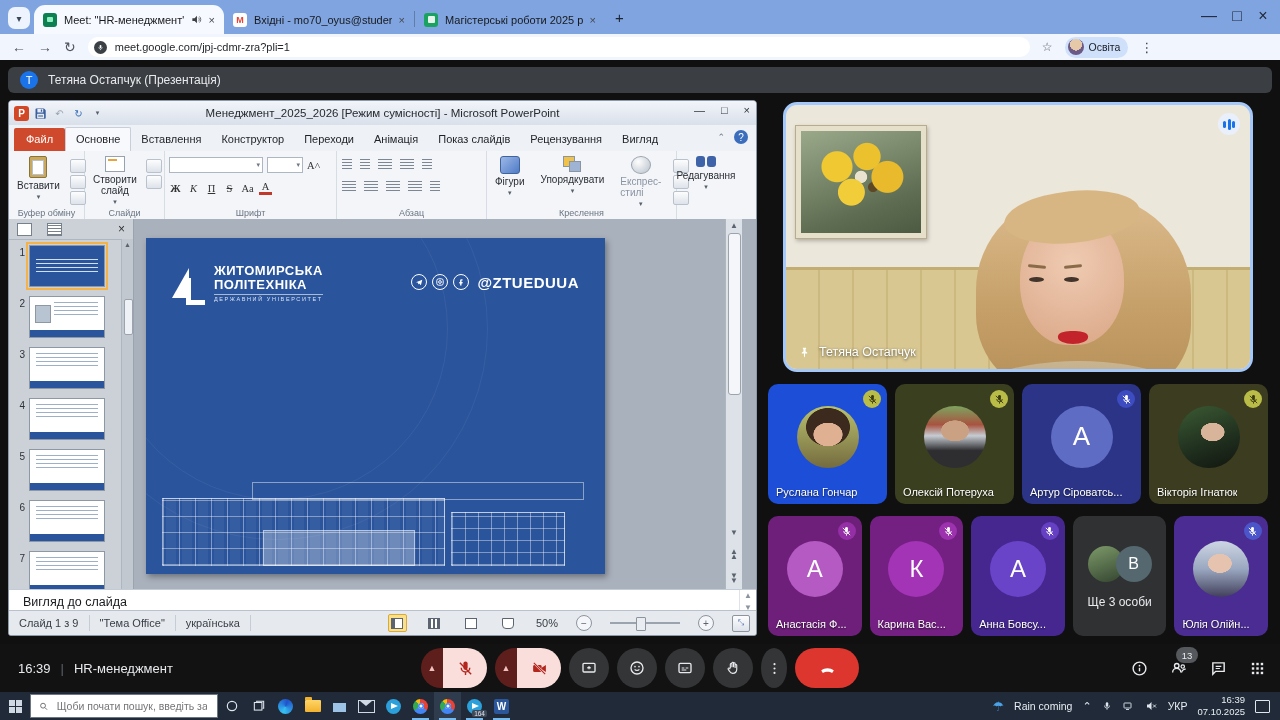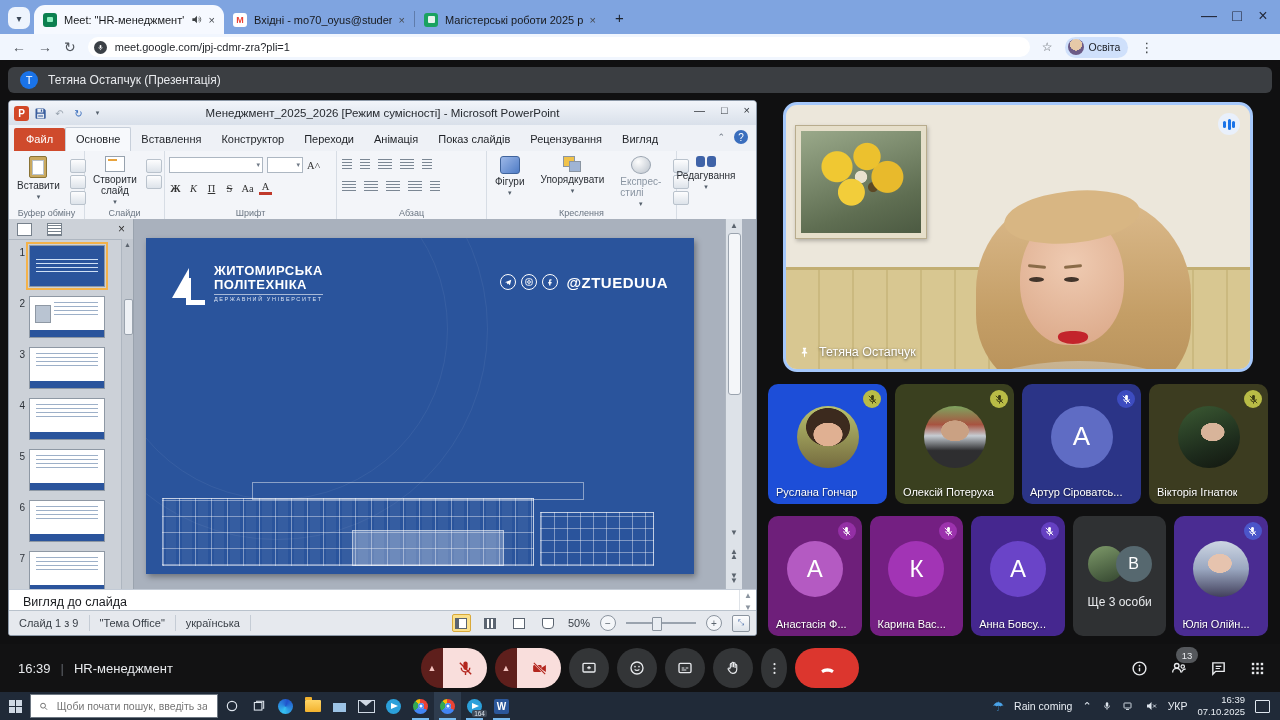--- a/index.html
+++ b/index.html
@@ -93,21 +93,21 @@
   .thumb .foot{position:absolute;left:0;right:0;bottom:0;height:7px;background:#2a549c;}
   .thumb .tl{position:absolute;left:6px;right:6px;top:4px;height:14px;background:repeating-linear-gradient(0deg,#9db0c8 0 1px,transparent 1px 4px);}
   .thumb .photo{position:absolute;left:5px;top:8px;width:14px;height:16px;background:#b9c4d2;border:1px solid #8e98a4;}
   .thumbrow.sel .thumb{outline:2px solid #f3b24a;outline-offset:1px;background:#2a549c;}
   .thumbrow.sel .thumb .tl{background:repeating-linear-gradient(0deg,#cfe0f5 0 1px,transparent 1px 4px);}
   #tp-scroll{position:absolute;right:0;top:20px;width:11px;bottom:0;background:#c2c8d0;border-left:1px solid #aeb6c0;}
   #tp-scroll .up{position:absolute;top:2px;left:0;right:0;text-align:center;font-size:7px;color:#5b646e;}
   #tp-scroll .th{position:absolute;top:60px;left:2px;width:7px;height:34px;background:#eef1f5;border:1px solid #9aa3ae;border-radius:2px;}
 
   #canvas{position:absolute;left:124px;top:0;width:609px;height:100%;}
-  #slide{position:absolute;left:13px;top:19px;width:548px;height:336px;background:#2a549c;box-shadow:2px 3px 6px rgba(0,0,0,.35);overflow:hidden;}
+  #slide{position:absolute;left:13px;top:19px;width:459px;height:336px;background:#2a549c;box-shadow:2px 3px 6px rgba(0,0,0,.35);overflow:hidden;}
   #slide .ring{position:absolute;border:1px solid rgba(255,255,255,.06);border-radius:50%;}
   #logo{position:absolute;left:26px;top:26px;display:flex;gap:8px;align-items:flex-start;}
   #logomark{width:34px;height:40px;position:relative;}
   #logomark i{position:absolute;left:0;top:4px;border-left:17px solid transparent;border-bottom:30px solid #fff;width:0;}
   #logomark b{position:absolute;left:14px;top:14px;width:14px;height:22px;border-left:5px solid #fff;border-bottom:5px solid #fff;}
   #logotxt{color:#fff;line-height:1.05;}
   #logotxt .l1{font-size:13px;font-weight:bold;letter-spacing:.5px;}
   #logotxt .l3{font-size:5.5px;letter-spacing:1.6px;margin-top:3px;border-top:1px solid rgba(255,255,255,.6);padding-top:2px;color:#d8e2f2;}
   #social{position:absolute;right:26px;top:36px;display:flex;align-items:flex-start;gap:5px;color:#fff;}
   .soc{width:14px;height:14px;border-radius:50%;border:1.4px solid #fff;display:flex;align-items:center;justify-content:center;}
@@ -128,21 +128,21 @@
   #vscroll{position:absolute;right:0;top:0;width:16px;height:100%;background:#dde2e8;border-left:1px solid #aeb6c0;color:#5b646e;}
   #vscroll .a{position:absolute;left:0;right:0;text-align:center;font-size:8px;}
   #vscroll .vth{position:absolute;left:2px;top:14px;width:11px;height:160px;background:#f4f6f9;border:1px solid #9aa3ae;border-radius:3px;}
   .dbl{line-height:.55;font-size:8px;}
 
   #notes{position:absolute;left:0;top:488px;right:0;height:24px;background:#fff;border-top:1px solid #c3cbd6;display:flex;align-items:center;}
   #notes .ntxt{font-size:12.5px;color:#17191d;padding-left:14px;}
   #notes .nscroll{margin-left:auto;width:16px;text-align:center;color:#8b949f;font-size:8px;line-height:1;border-left:1px solid #dfe3e8;align-self:stretch;display:flex;flex-direction:column;justify-content:space-between;padding:2px 0;}
   #statusbar{position:absolute;left:0;bottom:0;right:0;height:24px;background:#e6e9ee;border-top:1px solid #b9c2cc;display:flex;align-items:center;font-size:11px;color:#3a4048;}
   .st-seg{padding:0 10px;border-right:1px solid #c5ccd5;height:16px;display:flex;align-items:center;}
-  #st-right{margin-left:auto;display:flex;align-items:center;gap:10px;padding-right:6px;}
+  #st-right{margin-left:auto;display:flex;align-items:center;gap:18px;padding-right:6px;}
   .viewbtn{width:17px;height:16px;border:1px solid transparent;display:flex;align-items:center;justify-content:center;}
   .viewbtn.active{background:#fbe08a;border-color:#d9a93a;border-radius:2px;}
   .vb-i{width:10px;height:9px;border:1px solid #5b6470;background:#fff;}
   .vb-i.split{background:linear-gradient(90deg,#5b6470 3px,#fff 3px);}
   .vb-i.grid{background:repeating-linear-gradient(90deg,#5b6470 0 2px,#fff 2px 4px);}
   .zoombtn{width:14px;height:14px;border-radius:50%;border:1px solid #8b949f;display:flex;align-items:center;justify-content:center;font-size:10px;color:#5b646e;background:#f4f6f9;}
   #ztrack{width:70px;height:2px;background:#9aa3ae;position:relative;}
   #zthumb{position:absolute;left:26px;top:-5px;width:8px;height:12px;background:#e9edf2;border:1px solid #8b949f;border-radius:1px;}
   #fitbtn{width:16px;height:15px;border:1px solid #8b949f;background:linear-gradient(#fdfdfe,#dde3ea);border-radius:2px;display:flex;align-items:center;justify-content:center;font-size:8px;color:#4a6ea9;}
 

